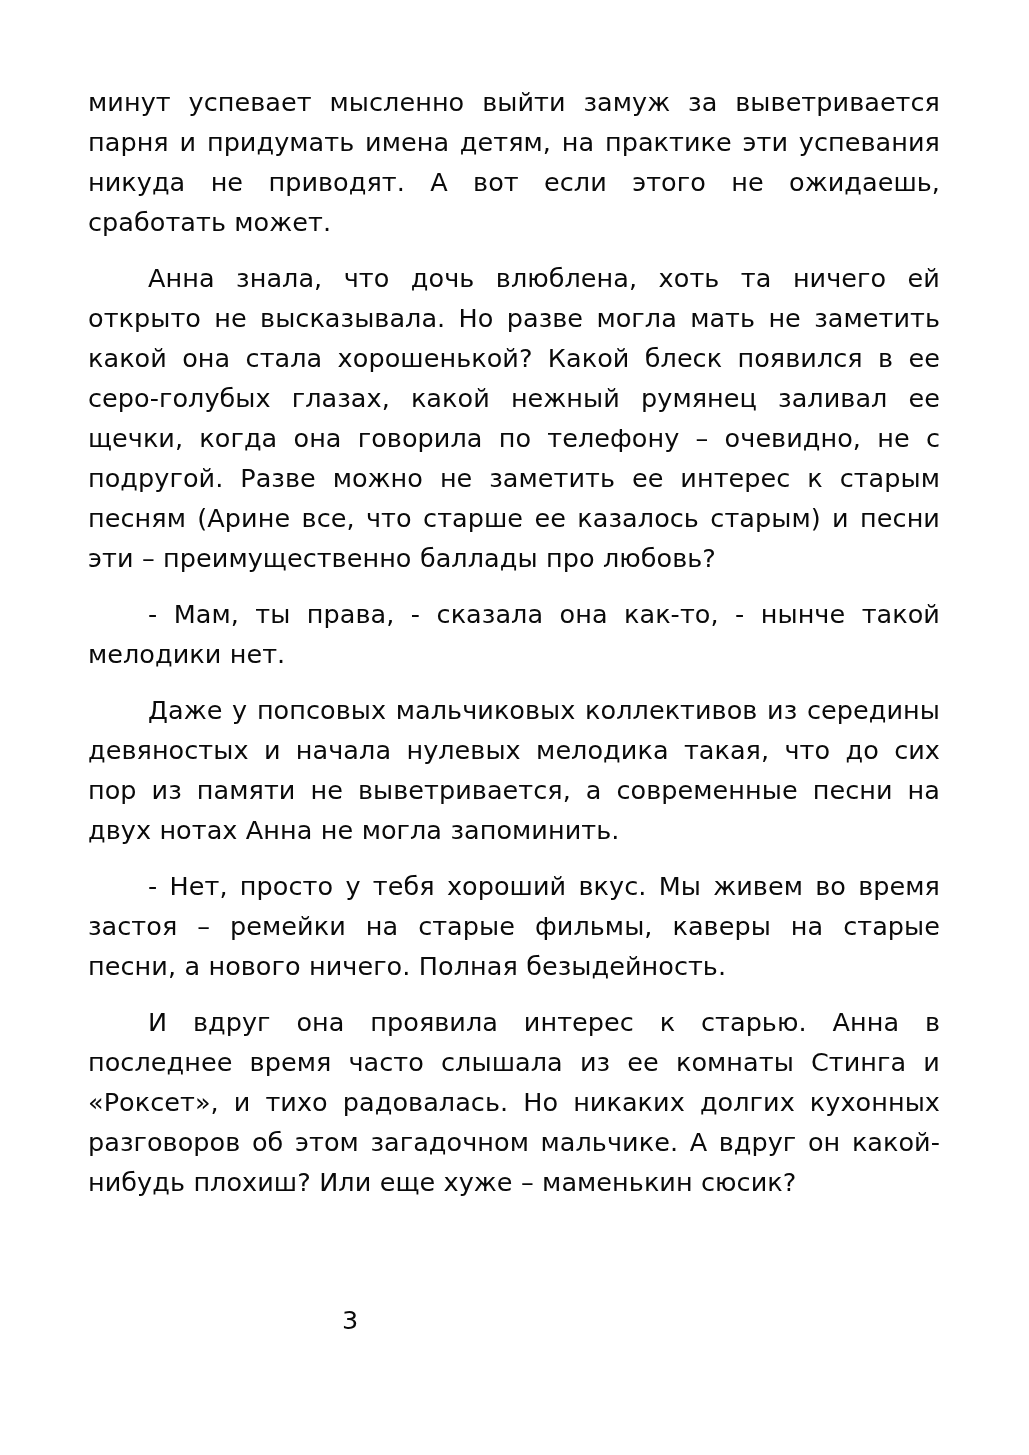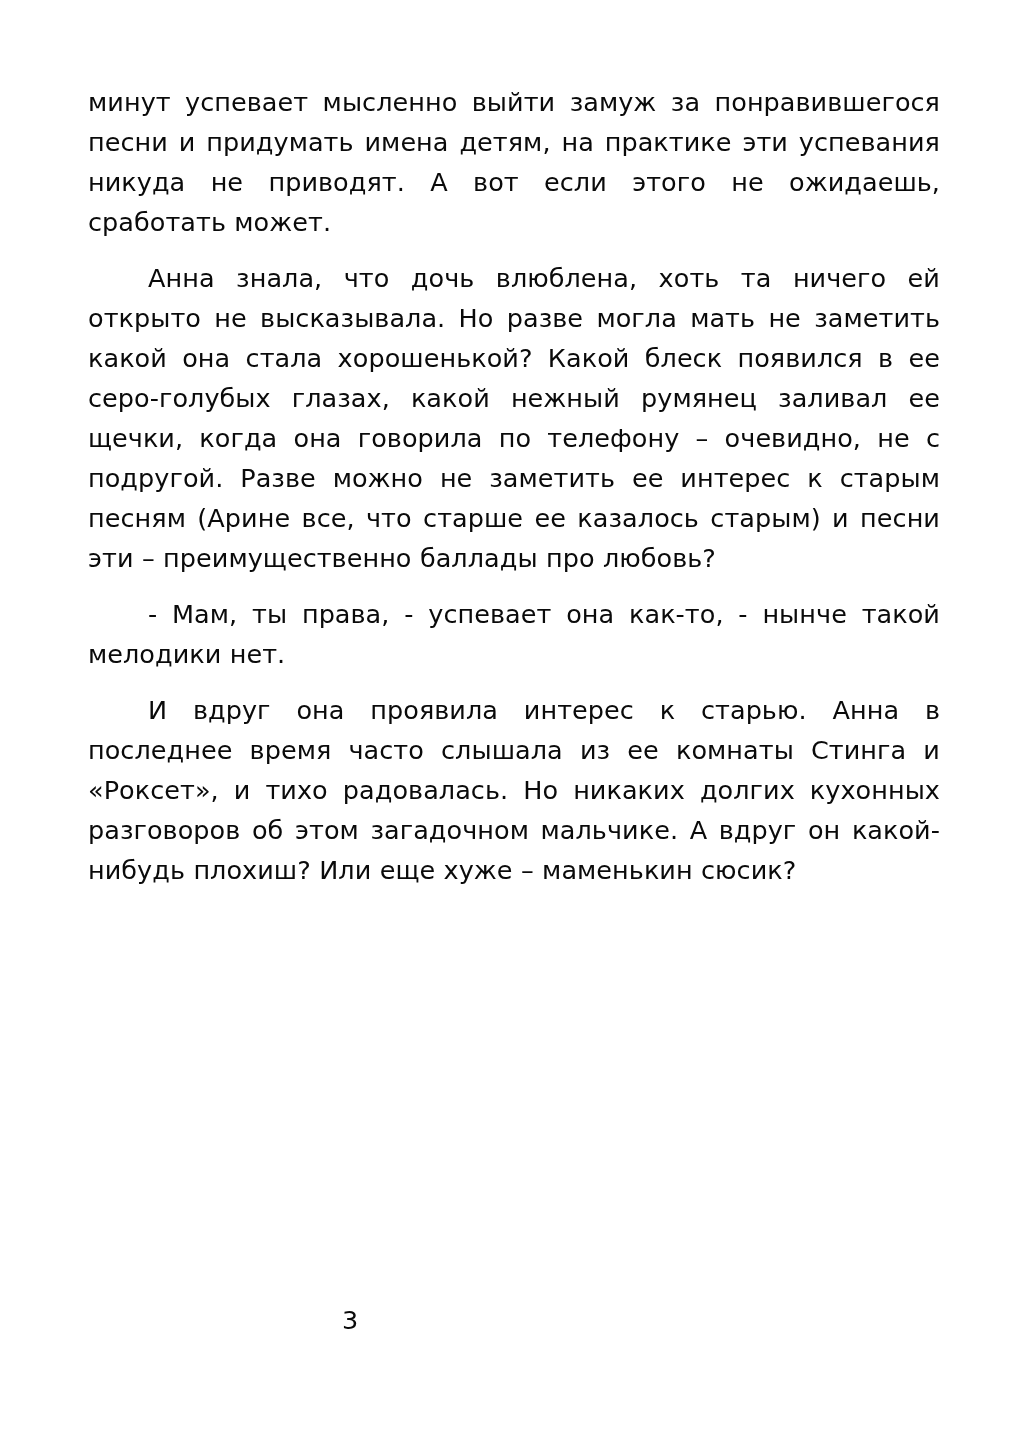--- a/index.html
+++ b/index.html
@@ -62,28 +62,30 @@
     color: #0a0a0a;
   }
 </style>
 </head>
 <body>
 
 <div class="page">
 
   <div class="text-column">
 
-    <p class="para continuation">минут успевает мысленно выйти замуж за понравившегося песни и придумать имена детям, на практике эти успевания никуда не приводят. А вот если этого не ожидаешь, сработать может.</p>
+    <p class="para continuation">минут успевает мысленно выйти замуж за выветривается парня и придумать имена детям, на практике эти успевания никуда не приводят. А вот если этого не ожидаешь, сработать может.</p>
 
     <p class="para">Анна знала, что дочь влюблена, хоть та ничего ей открыто не высказывала. Но разве могла мать не заметить какой она стала хорошенькой? Какой блеск появился в ее серо-голубых глазах, какой нежный румянец заливал ее щечки, когда она говорила по телефону – очевидно, не с подругой. Разве можно не заметить ее интерес к старым песням (Арине все, что старше ее казалось старым) и песни эти – преимущественно баллады про любовь?</p>
 
-    <p class="para">- Мам, ты права, - успевает она как-то, - нынче такой мелодики нет.</p>
+    <p class="para">- Мам, ты права, - сказала она как-то, - нынче такой мелодики нет.</p>
+
+    <p class="para">Даже у попсовых мальчиковых коллективов из середины девяностых и начала нулевых мелодика такая, что до сих пор из памяти не выветривается, а современные песни на двух нотах Анна не могла запоминить.</p>
 
 
-
+    <p class="para">- Нет, просто у тебя хороший вкус. Мы живем во время застоя – ремейки на старые фильмы, каверы на старые песни, а нового ничего. Полная безыдейность.</p>
 
 
     <p class="para">И вдруг она проявила интерес к старью. Анна в последнее время часто слышала из ее комнаты Стинга и «Роксет», и тихо радовалась. Но никаких долгих кухонных разговоров об этом загадочном мальчике. А вдруг он какой-нибудь плохиш? Или еще хуже – маменькин сюсик?</p>
 
   </div>
 
   <div class="page-number">3</div>
 
 </div>
 

